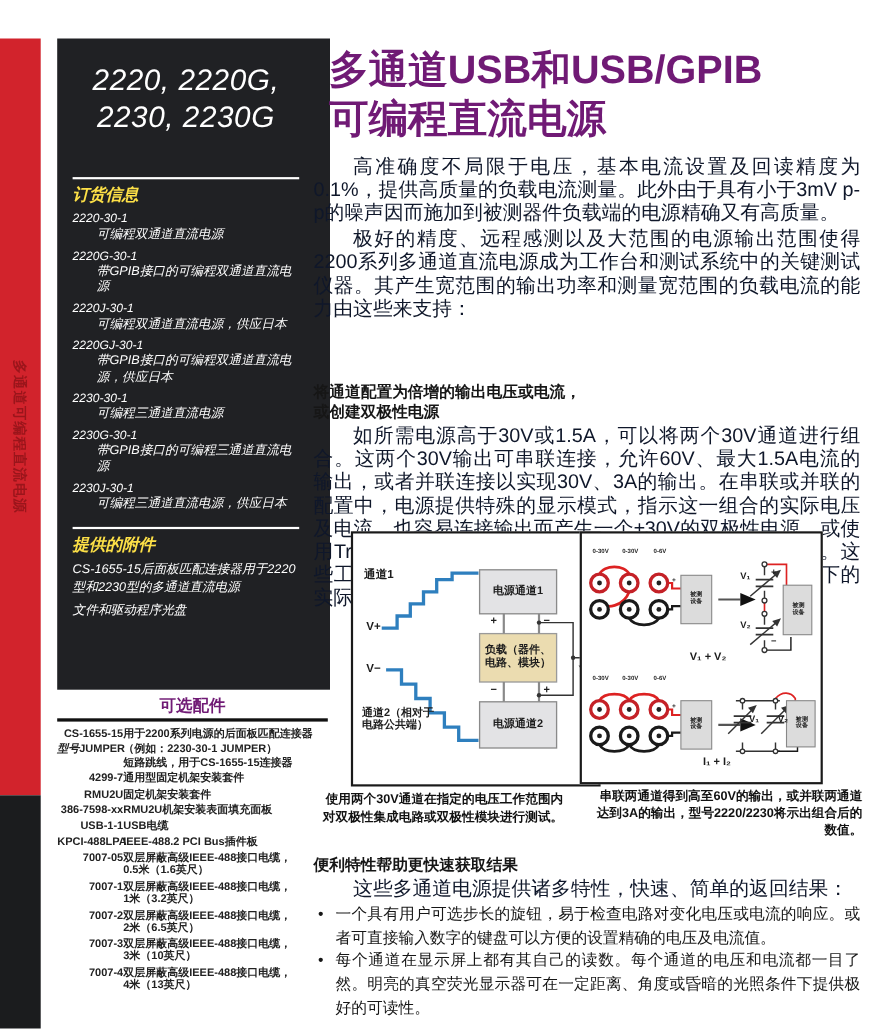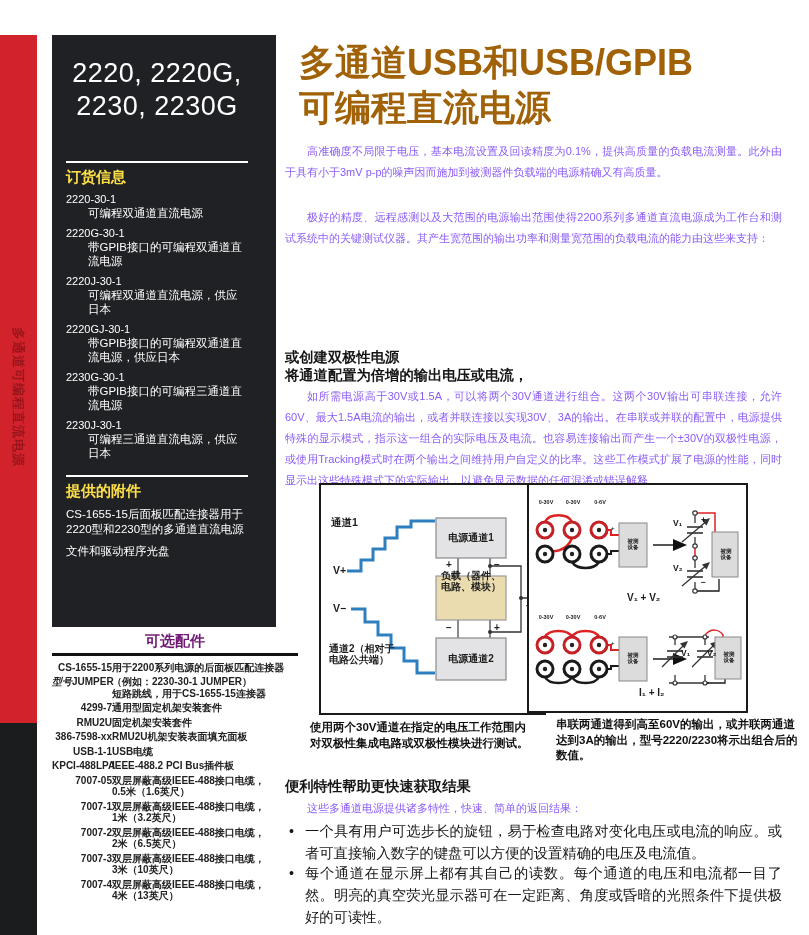--- a/index.html
+++ b/index.html
@@ -8,22 +8,22 @@
   .abs{position:absolute;}
 
   
   .spine-red{left:0;top:35px;width:37px;height:688px;background:#D2232C;}
   .spine-black{left:0;top:723px;width:37px;height:212px;background:#1B1C1E;}
   .v-label{position:absolute;white-space:nowrap;font-weight:bold;font-size:13px;
            transform:rotate(90deg);transform-origin:0 0;letter-spacing:1px;}
   .v-red{left:27px;top:292px;color:#9A151B;}
 
   
-  .panel{left:52px;top:35px;width:224px;height:592px;background:#202124;color:#ffffff;
-         box-sizing:border-box;padding:22px 28px 0 14px;}
+  .panel{left:52px;top:35px;width:248px;height:592px;background:#202124;color:#ffffff;
+         box-sizing:border-box;padding:22px 28px 0 14px;font-style:italic;}
   .panel-title{font-size:27px;line-height:33px;text-align:center;font-weight:400;letter-spacing:.5px;}
   .rule{height:2px;background:#ffffff;margin-top:38px;}
   .rule2{height:2px;background:#ffffff;margin-top:14px;}
   .panel-h{color:#fde047;font-weight:bold;font-size:15px;margin-top:5px;}
   .ord{margin-top:4px;}
   .ord-model{font-size:11px;line-height:14px;margin-top:5px;}
   .ord-desc{font-size:11.5px;line-height:14.5px;padding-left:22px;}
   .inc{font-size:11.5px;line-height:15.5px;margin-top:6px;}
 
   
@@ -31,22 +31,22 @@
   .opt-h{font-size:15px;font-weight:bold;text-align:center;color:#701a75;}
   .opt-rule{height:2.5px;background:#111;margin-top:2px;margin-bottom:6px;}
   .opt-row{display:flex;margin-bottom:3px;font-size:10px;line-height:11.5px;font-weight:600;color:#222;}
   .opt-code{width:60px;flex:0 0 60px;white-space:nowrap;text-align:right;}
   .opt-code i{font-style:italic;}
   .opt-desc{flex:1;}
   .opt-desc .l2{display:block;}
 
   
   .main{left:285px;top:0;width:497px;height:935px;}
-  .m-title{left:14px;top:40px;font-size:36px;line-height:45px;font-weight:bold;color:#a16207;letter-spacing:0;}
-  .para{font-size:11px;line-height:21px;text-align:justify;color:#8b5cf6;width:497px;}
+  .m-title{left:14px;top:40px;font-size:36px;line-height:45px;font-weight:bold;color:#701a75;letter-spacing:0;}
+  .para{font-size:18px;line-height:21px;text-align:justify;color:#0f172a;width:497px;}
   .indent{text-indent:2em;}
   .p1{left:0;top:141px;}
   .p2{left:0;top:207px;}
   .ul1{left:0;top:274px;width:497px;}
   .li{position:relative;padding-left:20px;font-size:14.3px;line-height:22px;text-align:justify;}
   .li::before{content:"•";position:absolute;left:4px;}
   .h2{left:0;top:348px;font-size:14.3px;line-height:18px;font-weight:bold;}
   .p3{left:0;top:386px;}
   .h3{left:0;top:777px;font-size:14.3px;font-weight:bold;}
   .p4{left:0;top:798px;}
@@ -58,21 +58,21 @@
   .figL{left:1px;top:483px;width:227px;height:232px;margin-left:33px;}
   .figR{left:242px;top:483px;width:221px;height:230px;}
   .fig svg{position:absolute;left:0;top:0;}
   .lbl{position:absolute;font-weight:bold;color:#1d1d1d;}
   .f11{font-size:10.5px;line-height:12px;}
   .f10{font-size:10px;line-height:11px;}
   .f8{font-size:8.5px;line-height:9px;}
   .f6{font-size:6px;line-height:6.5px;}
   .f5{font-size:5.5px;line-height:6px;}
   .ctr{text-align:center;}
-  .cap{position:absolute;font-weight:bold;font-size:11.5px;line-height:15.5px;color:#111;text-align:left;margin-left:20px;}
+  .cap{position:absolute;font-weight:bold;font-size:11.5px;line-height:15.5px;color:#111;text-align:right;}
   .capL{left:5px;top:720px;width:222px;}
   .capR{left:251px;top:717px;width:248px;}
   .dutbox{width:16px;text-align:center;}
 </style>
 </head>
 <body>
 
 <div>
 
   <div class="abs spine-red">
@@ -100,20 +100,24 @@
         </div>
       <div>
           <div class="ord-model">2220J-30-1</div>
           <div class="ord-desc">可编程双通道直流电源，供应日本</div>
         </div>
       <div>
           <div class="ord-model">2220GJ-30-1</div>
           <div class="ord-desc">带GPIB接口的可编程双通道直流电源，供应日本</div>
         </div>
       <div>
+          <div class="ord-model">2230-30-1</div>
+          <div class="ord-desc">可编程三通道直流电源</div>
+        </div>
+      <div>
           <div class="ord-model">2230G-30-1</div>
           <div class="ord-desc">带GPIB接口的可编程三通道直流电源</div>
         </div>
       <div>
           <div class="ord-model">2230J-30-1</div>
           <div class="ord-desc">可编程三通道直流电源，供应日本</div>
         </div>
     </div>
     <div class="rule2"></div>
     <div class="panel-h">提供的附件</div>
@@ -175,22 +179,22 @@
   </div>
 
   <div class="abs main">
     <div class="abs m-title">
       <div>多通道USB和USB/GPIB</div>
       <div>可编程直流电源</div>
     </div>
     <div class="abs para indent p1">高准确度不局限于电压，基本电流设置及回读精度为0.1%，提供高质量的负载电流测量。此外由于具有小于3mV p-p的噪声因而施加到被测器件负载端的电源精确又有高质量。</div>
     <div class="abs para indent p2">极好的精度、远程感测以及大范围的电源输出范围使得2200系列多通道直流电源成为工作台和测试系统中的关键测试仪器。其产生宽范围的输出功率和测量宽范围的负载电流的能力由这些来支持：</div>
     <div class="abs h2">
+      <div>将通道配置为倍增的输出电压或电流，</div>
       <div>或创建双极性电源</div>
-      <div>将通道配置为倍增的输出电压或电流，</div>
     </div>
     <div class="abs para indent p3">如所需电源高于30V或1.5A，可以将两个30V通道进行组合。这两个30V输出可串联连接，允许60V、最大1.5A电流的输出，或者并联连接以实现30V、3A的输出。在串联或并联的配置中，电源提供特殊的显示模式，指示这一组合的实际电压及电流。也容易连接输出而产生一个±30V的双极性电源，或使用Tracking模式时在两个输出之间维持用户自定义的比率。这些工作模式扩展了电源的性能，同时显示出这些特殊模式下的实际输出，以避免显示数据的任何混淆或错误解释。</div>
 
     <div class="abs fig figL">
       <svg width="223" height="228" viewBox="0 0 223 228">
 
         <path d="M26 86 H40 V75 H52 V64 H64 V53 H76 V42 H90 V36 H114" fill="none" stroke="#2E7FBE" stroke-width="3"></path>
         <path d="M30 124 H44 V137 H57 V150 H70 V163 H83 V176 H96 V188 H114" fill="none" stroke="#2E7FBE" stroke-width="3"></path>
 
         <rect x="115" y="33" width="70" height="40" fill="#E3E3E5" stroke="#8a8a8a" stroke-width="1.2"></rect>
@@ -210,21 +214,21 @@
         <polygon points="205,120 219,120 212,131" fill="#1a1a1a"></polygon>
       </svg>
       <div class="lbl f11" style="left:10px;top:31px;">通道1</div>
       <div class="lbl f11" style="left:12px;top:79px;">V+</div>
       <div class="lbl f11" style="left:12px;top:117px;">V−</div>
       <div class="lbl f10" style="left:8px;top:158px;">
         <div>通道2（相对于</div>
           <div>电路公共端）</div>
       </div>
       <div class="lbl f10 ctr" style="left:115px;top:47px;width:70px;">电源通道1</div>
-      <div class="lbl f10 ctr" style="left:115px;top:85px;width:70px;">
+      <div class="lbl f10 ctr" style="left:115px;top:101px;width:70px;">
         <div>负载（器件、</div>
           <div>电路、模块）</div>
       </div>
       <div class="lbl f10 ctr" style="left:115px;top:168px;width:70px;">电源通道2</div>
       <div class="lbl f10" style="left:125px;top:74px;">+</div>
       <div class="lbl f10" style="left:173px;top:74px;">−</div>
       <div class="lbl f10" style="left:125px;top:137px;">−</div>
       <div class="lbl f10" style="left:173px;top:137px;">+</div>
     </div>
 

